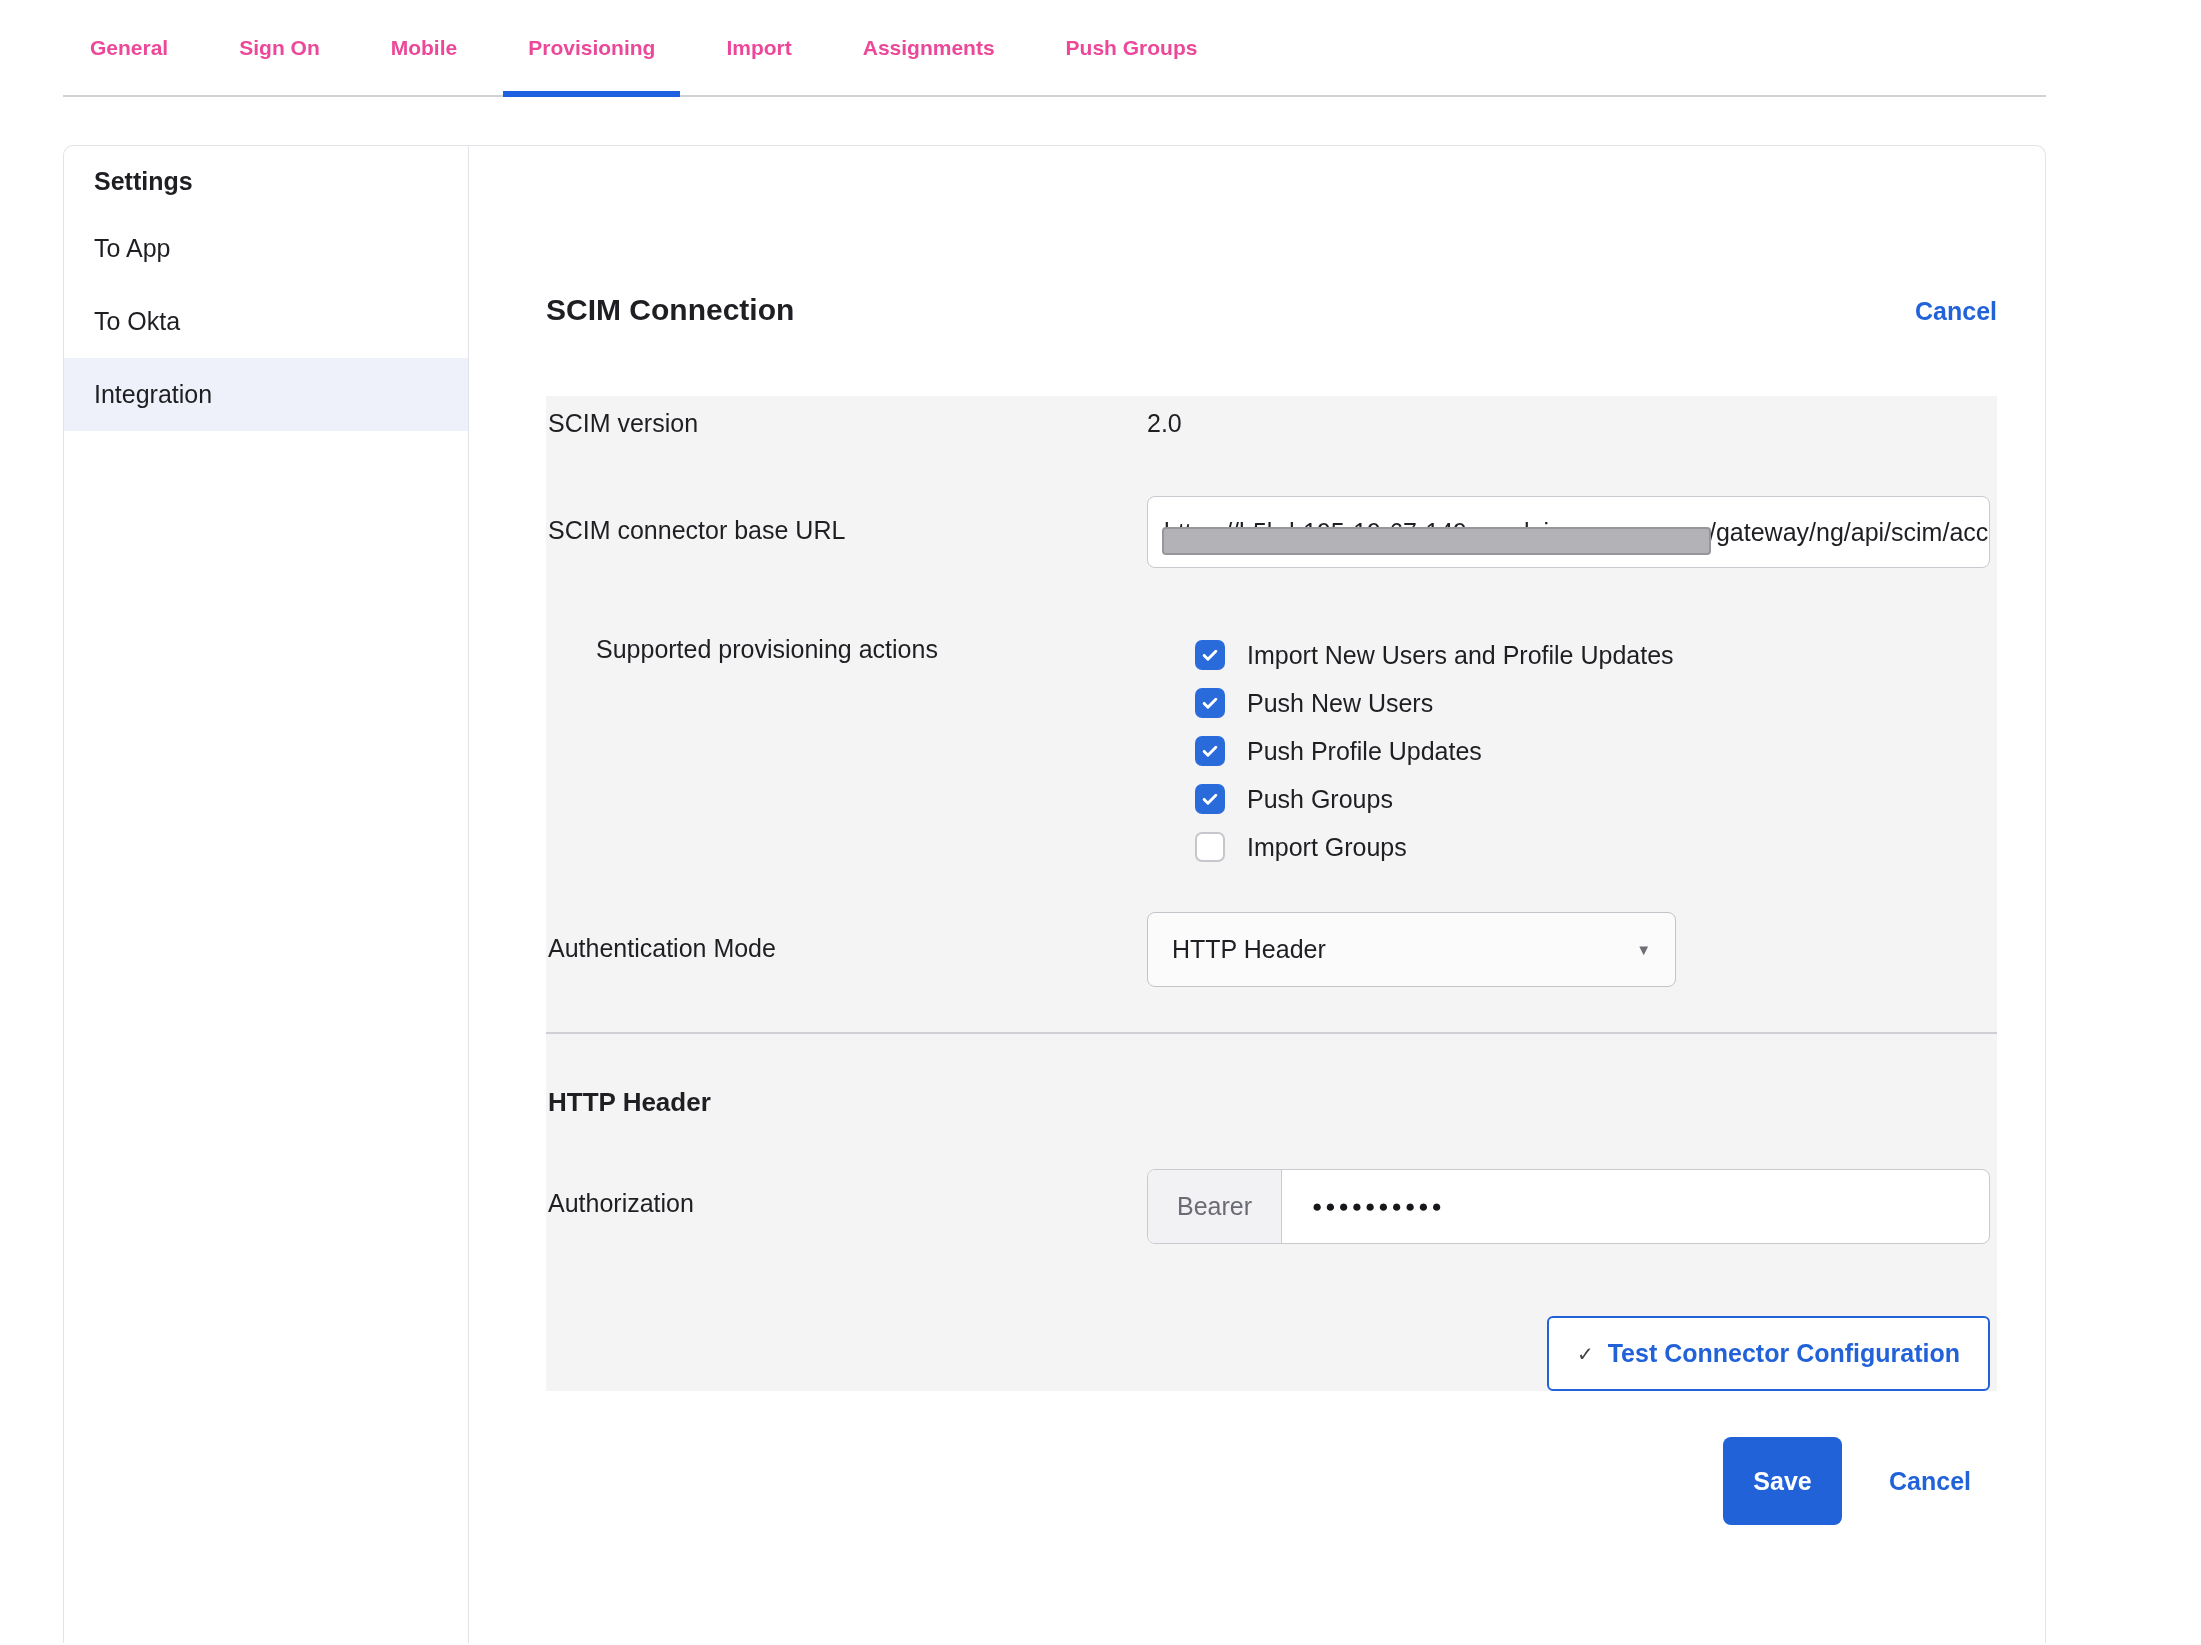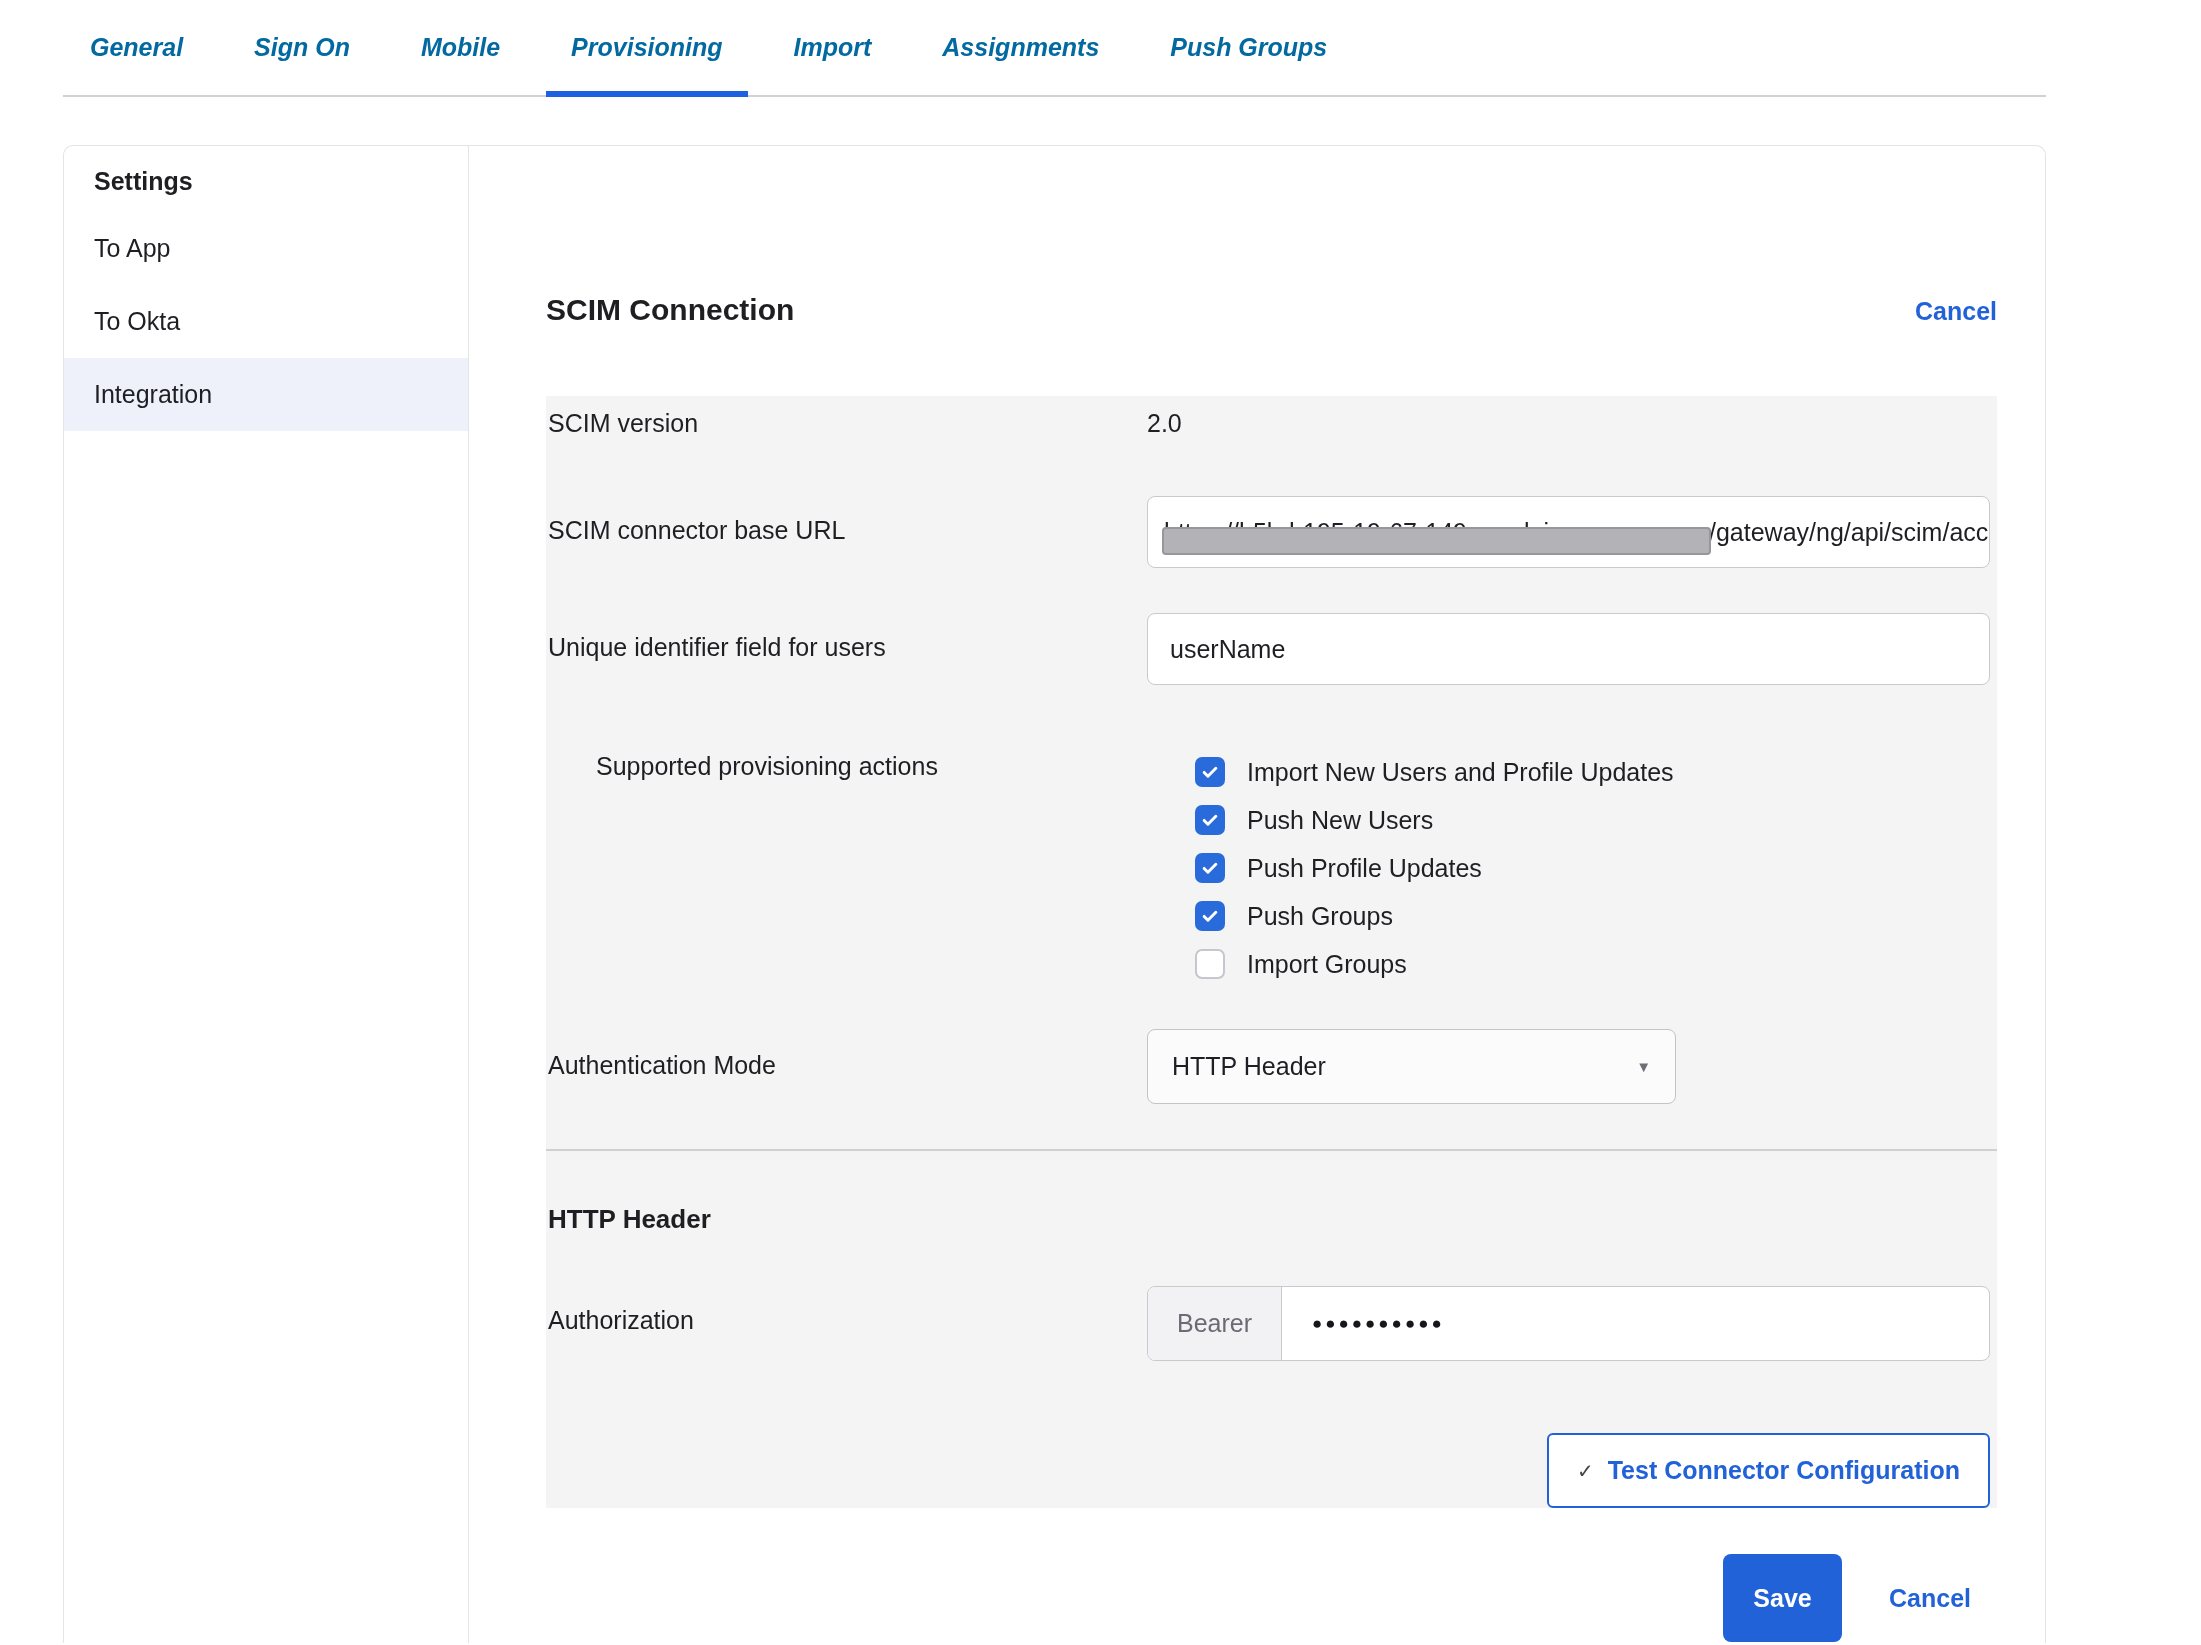--- a/index.html
+++ b/index.html
@@ -2,22 +2,22 @@
 <html><head>
 <meta charset="utf-8">
 <style>
   * { margin:0; padding:0; box-sizing:border-box; }
   html,body { width:2201px; height:1645px; background:#ffffff; overflow:hidden;
     font-family:"Liberation Sans","DejaVu Sans",sans-serif; color:#1e1e23; }
 
   
   .tabbar { margin:0 155px 0 63px; height:97px; border-bottom:2px solid #d2d2d6;
     display:flex; align-items:center; padding-left:27px; gap:71px; }
-  .tab { font-size:25px; font-weight:700; color:#0369a1; position:relative;
-    height:100%; display:flex; align-items:center; cursor:pointer;font-style:italic; }
+  .tab { font-size:21px; font-weight:700; color:#ec4899; position:relative;
+    height:100%; display:flex; align-items:center; cursor:pointer; }
   .tab.active::after { content:""; position:absolute; left:-25px; right:-25px;
     bottom:-2px; height:6px; background:#1d60e0; }
 
   
   .card { margin:48px 155px 0 63px; height:1498px; border:1.5px solid #e3e3e8;
     border-bottom:none; border-radius:10px 10px 0 0; display:flex; background:#fff; }
 
   
   .sidebar { width:405px; flex:none; border-right:1.5px solid #e3e3e8; padding-top:21px; }
   .sb-heading { padding-left:30px; font-size:25px; font-weight:700; height:30px; }
@@ -141,28 +141,20 @@
         <div class="form-label">SCIM connector base URL</div>
         <div class="form-value">
           <div class="input url-input">
             <span class="url-obscured">https://h5bd-195-19-67-149.ngrok.io</span>
               <span class="url-suffix">/gateway/ng/api/scim/acc</span>
             <div class="redact-bar"></div>
           </div>
         </div>
       </div>
 
-      <div class="form-row row-uid">
-        <div class="form-label">Unique identifier field for users</div>
-        <div class="form-value">
-          <div class="input">
-            <span>userName</span>
-          </div>
-        </div>
-      </div>
 
       <div class="form-row row-actions">
         <div class="form-label">Supported provisioning actions</div>
         <div class="form-value">
           <div class="chk-row">
             <span class="chk checked">
               <svg viewBox="0 0 24 24">
                   <path d="M5 12.5l4.5 4.5L19 7.5" fill="none" stroke="#fff" stroke-width="3.5" stroke-linecap="round" stroke-linejoin="round"></path>
                 </svg>
             </span>

